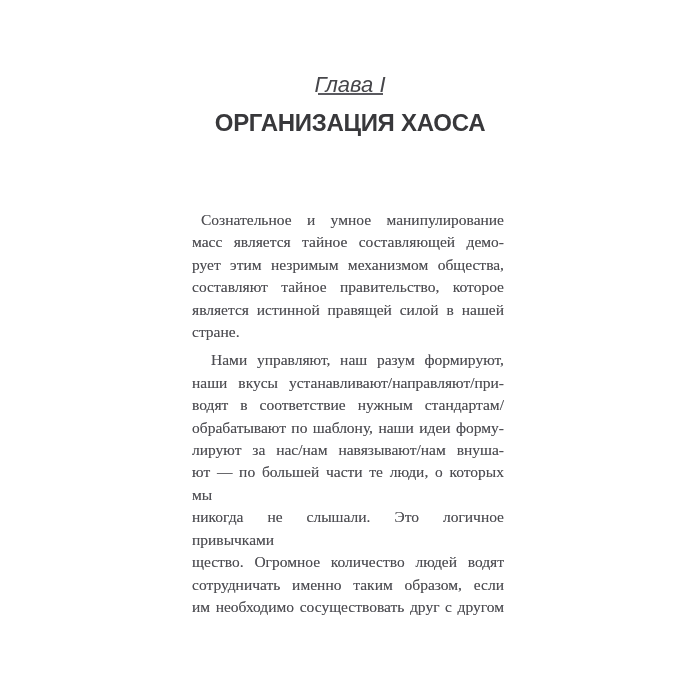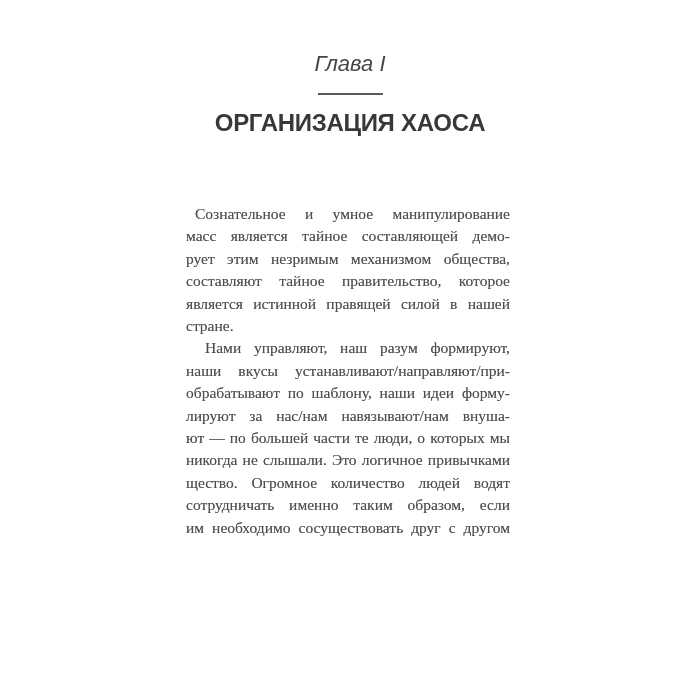--- a/index.html
+++ b/index.html
@@ -6,21 +6,21 @@
   .page {
     position: relative;
     width: 700px;
     height: 700px;
     background: #ffffff;
     overflow: hidden;
     font-family: "Liberation Serif", serif;
   }
   .chapter {
     position: absolute;
-    top: 52px;
+    top: 73px;
     left: 0;
     width: 100%;
     text-align: center;
     font-family: "Liberation Sans", sans-serif;
     font-style: italic;
     font-size: 22px;
     line-height: 24px;
     color: #46464a;
   }
   .chapter-rule {
@@ -49,21 +49,21 @@
     position: absolute;
     top: 203px;
     left: 186px;
     width: 324px;
     font-family: "Liberation Serif", serif;
     font-size: 15.5px;
     line-height: 22.4px;
     color: #4e4e53;
     text-shadow: 0 0 0.4px rgba(78, 78, 83, 0.55);
   }
-  .para { margin: 0; }
+  .para { margin: 6px; }
   .line {
     text-align: justify;
     text-align-last: justify;
     white-space: normal;
   }
   .line.no-just {
     text-align-last: left;
   }
 </style>
 </head>
@@ -78,20 +78,21 @@
         <div class="line" style="text-indent: 9px;">Сознательное и умное манипулирование</div>
         <div class="line">масс является тайное составляющей демо-</div>
         <div class="line">рует этим незримым механизмом общества,</div>
         <div class="line">составляют тайное правительство, которое</div>
         <div class="line">является истинной правящей силой в нашей</div>
         <div class="line no-just">стране.</div>
       </div>
       <div class="para">
         <div class="line" style="text-indent: 19px;">Нами управляют, наш разум формируют,</div>
         <div class="line">наши вкусы устанавливают/направляют/при-</div>
+        <div class="line">водят в соответствие нужным стандартам/</div>
         <div class="line">обрабатывают по шаблону, наши идеи форму-</div>
         <div class="line">лируют за нас/нам навязывают/нам внуша-</div>
         <div class="line">ют — по большей части те люди, о которых мы</div>
         <div class="line">никогда не слышали. Это логичное привычками</div>
         <div class="line">щество. Огромное количество людей водят</div>
         <div class="line">сотрудничать именно таким образом, если</div>
         <div class="line">им необходимо сосуществовать друг с другом</div>
       </div>
     </div>
 </div>

